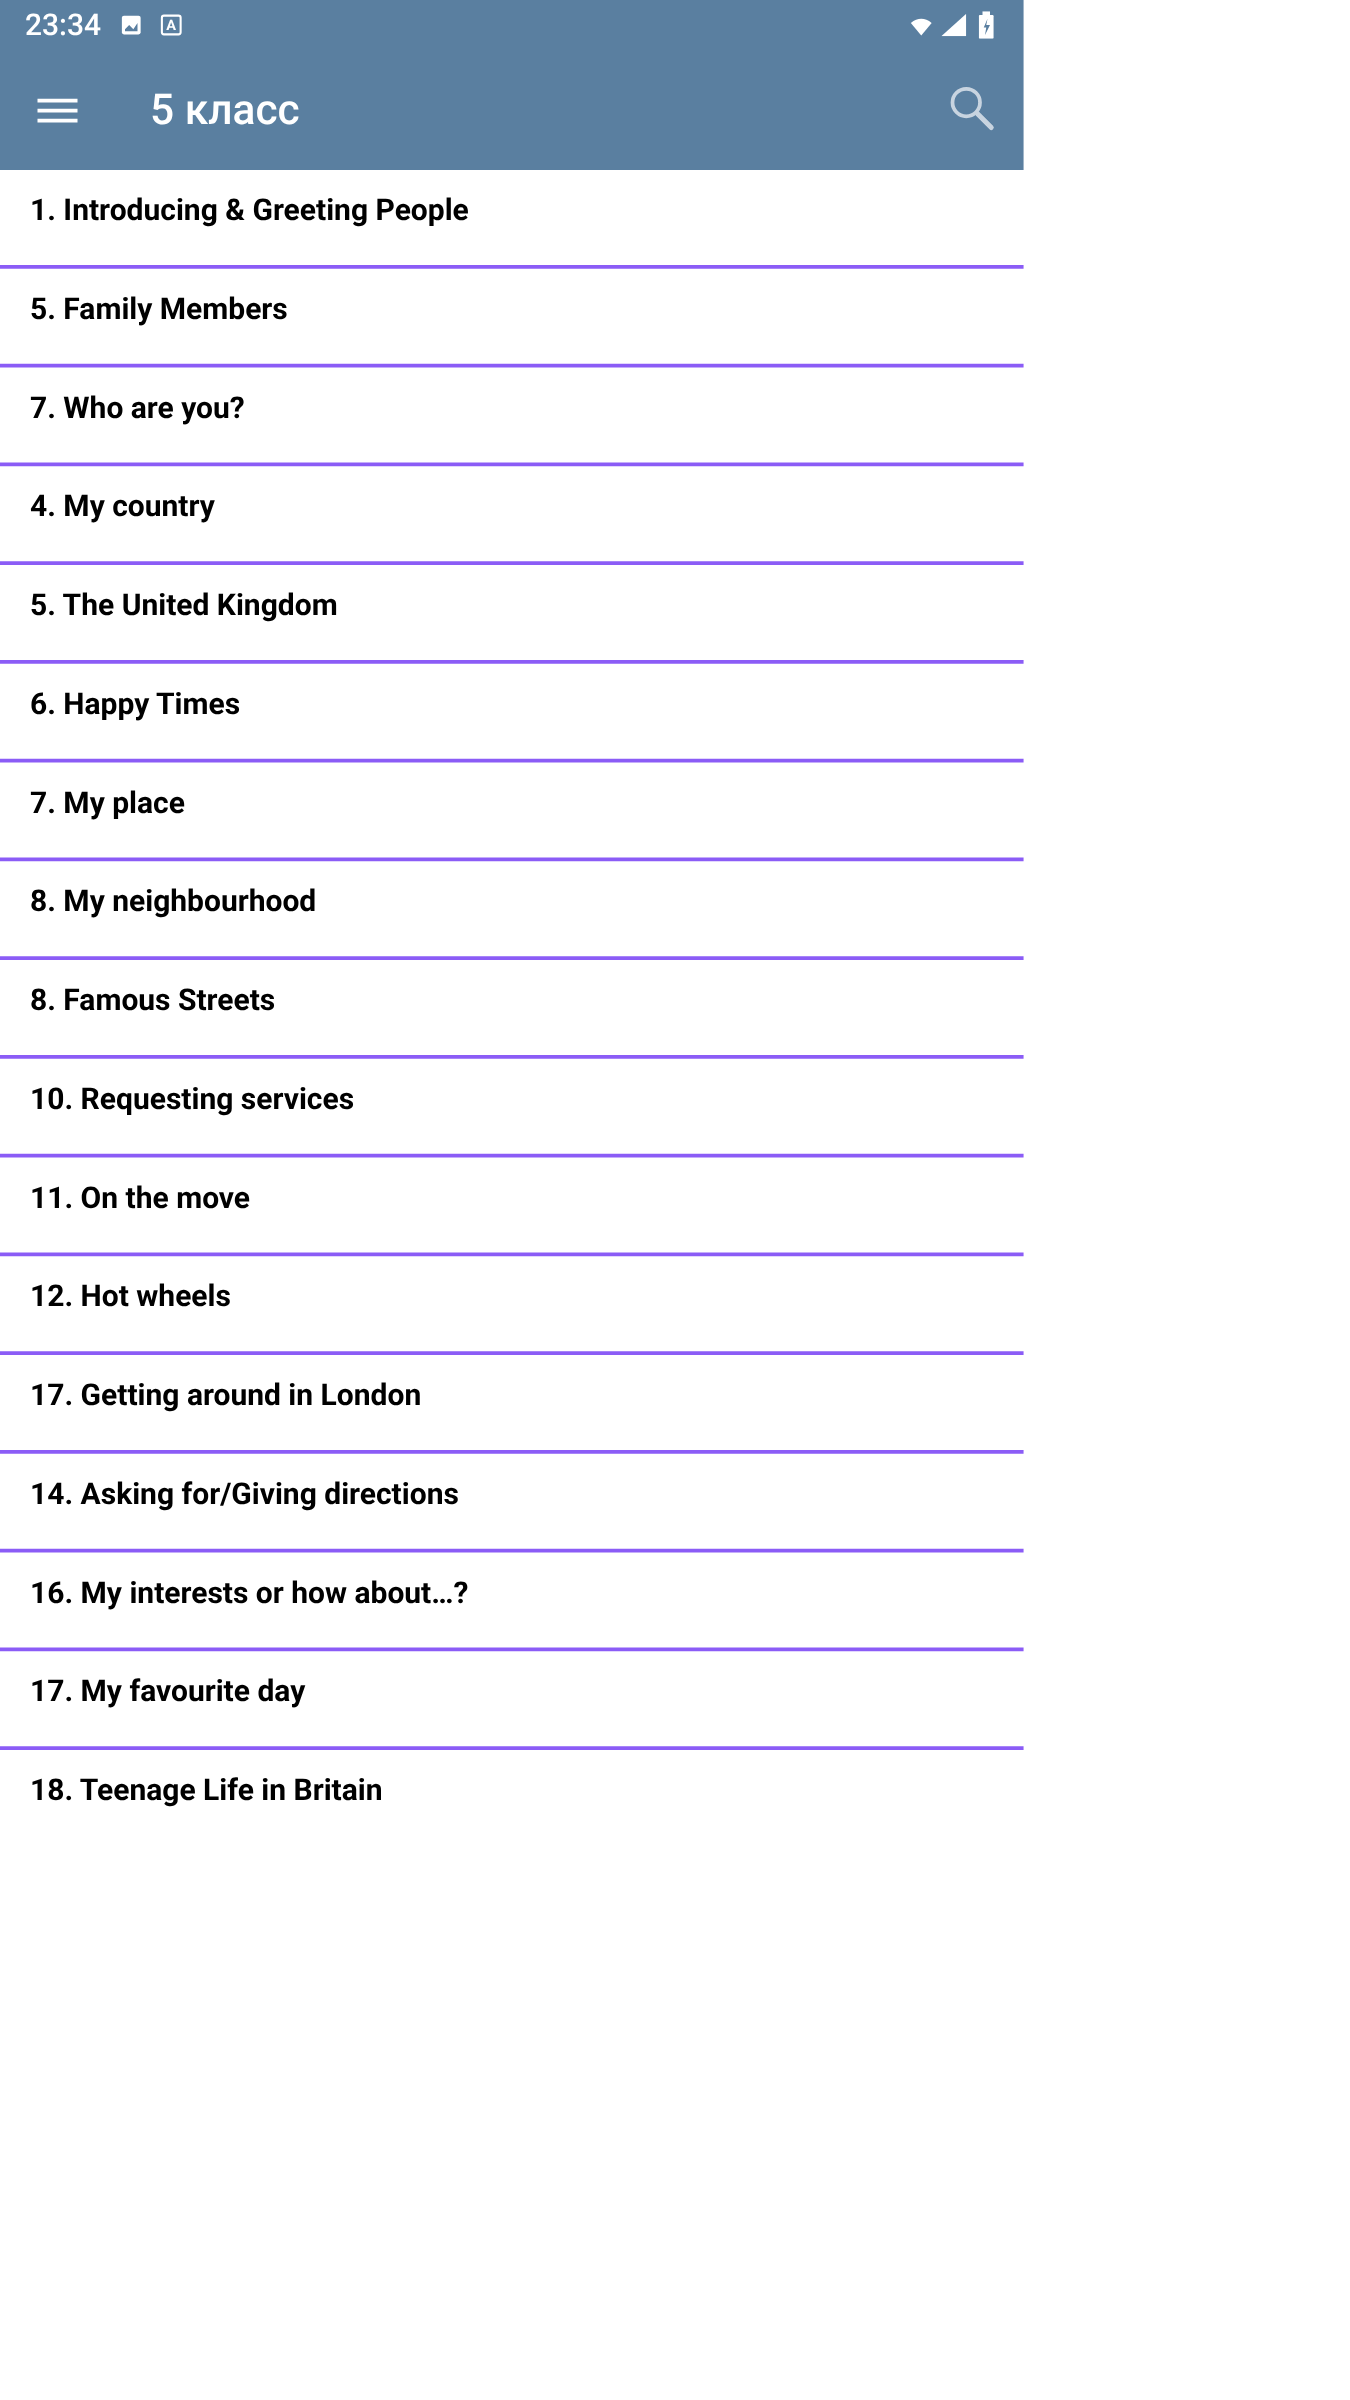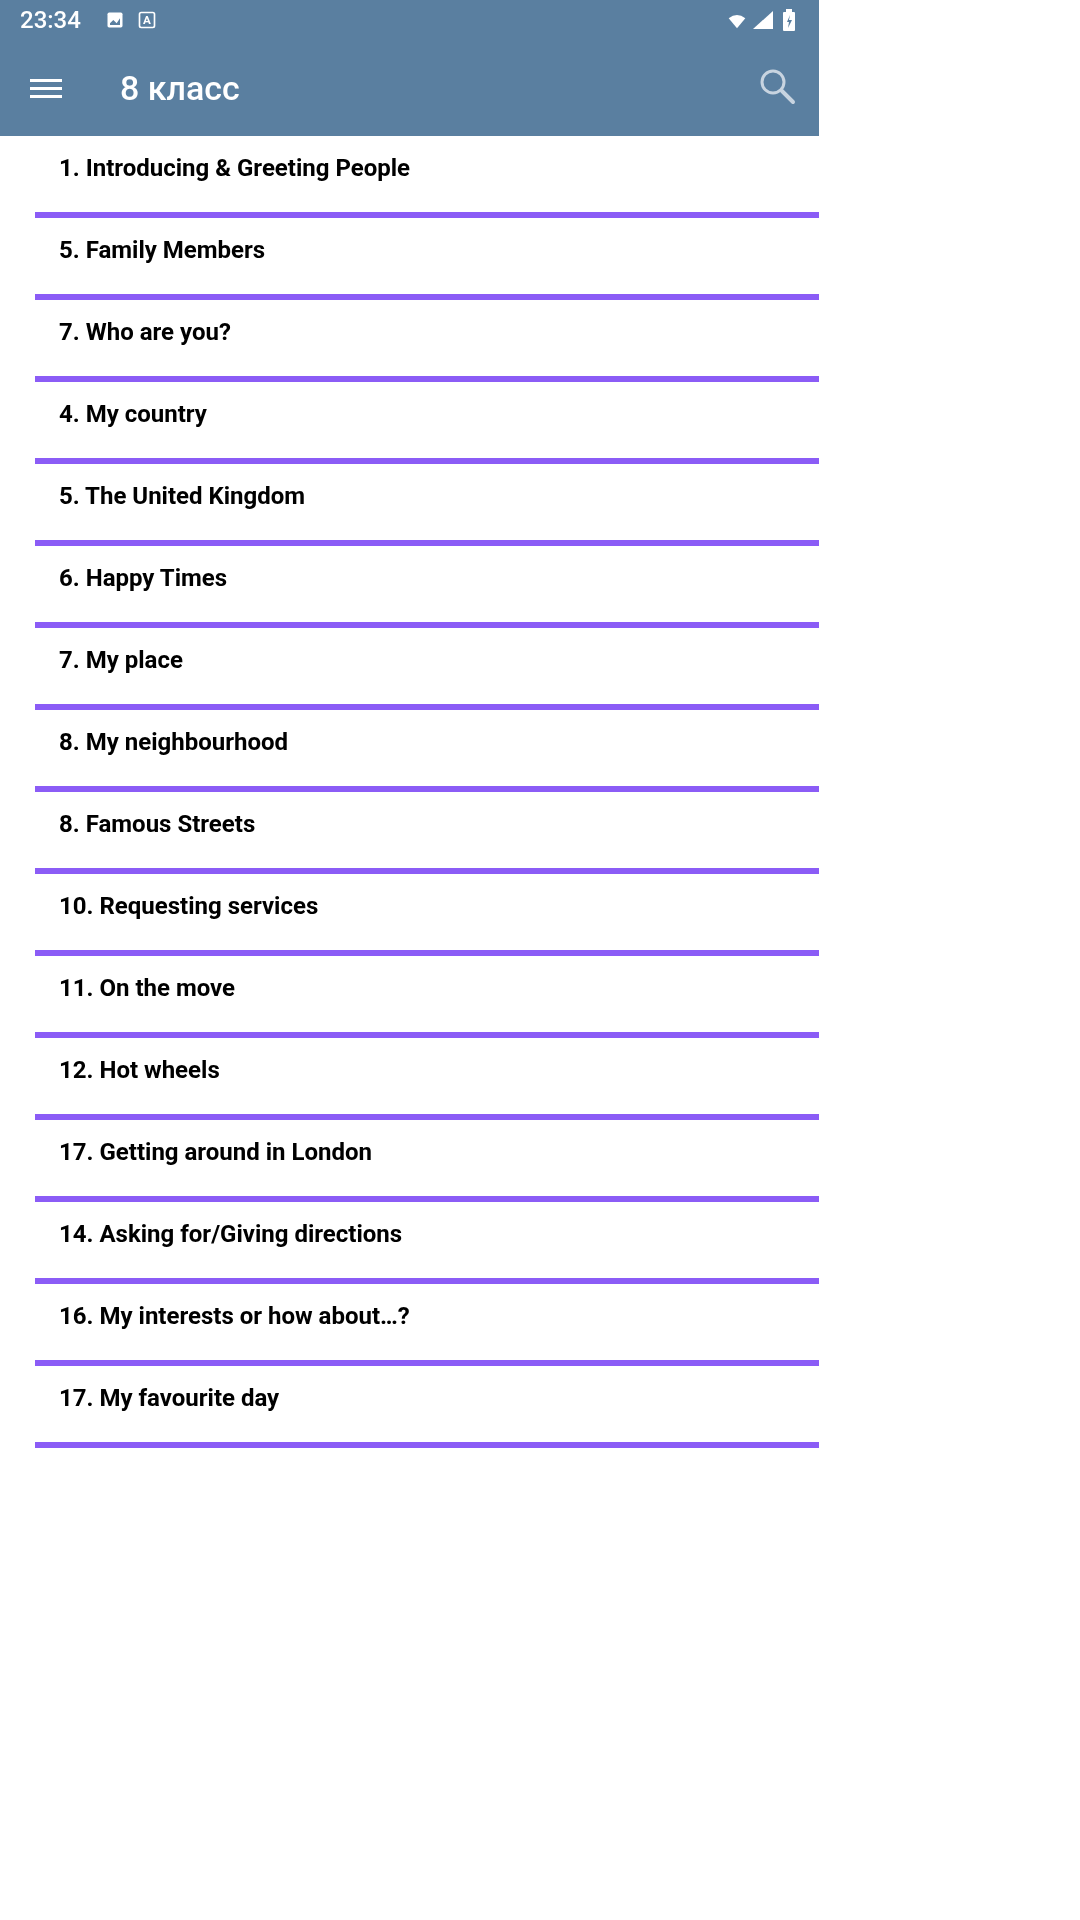--- a/index.html
+++ b/index.html
@@ -19,21 +19,21 @@
       height: 40px;
       display: flex;
       align-items: center;
       justify-content: space-between;
       padding: 0 20px;
       color: #ffffff;
     }
     .status-left {
       display: flex;
       align-items: center;
-      gap: 24px;
+      gap: 14px;
     }
     .status-time {
       font-size: 24px;
       font-weight: 500;
     }
     .status-icons-left {
       display: flex;
       gap: 12px;
     }
     .status-icons-right {
@@ -78,26 +78,25 @@
       position: absolute;
       right: 12px;
       padding: 10px;
       cursor: pointer;
     }
     .list-container {
       background: #ffffff;
     }
     .list-item {
       padding: 18px 24px 30px 24px;
-      border-bottom: 6px solid #8b5cf6;
+      border-bottom: 3px solid #8b5cf6;
       font-size: 24px;
       font-weight: 700;
       color: #000000;
       cursor: pointer;
-      margin-left: 35px;
     }
   </style>
 </head>
 <body>
 
 <div class="status-bar">
   <div class="status-left">
     <span class="status-time">23:34</span>
     <div class="status-icons-left">
       <span class="icon-box">
@@ -134,21 +133,21 @@
     </span>
   </div>
 </div>
 
 <div class="app-bar">
   <div class="hamburger">
     <div class="hamburger-line"></div>
     <div class="hamburger-line"></div>
     <div class="hamburger-line"></div>
   </div>
-  <div class="app-title">8 класс</div>
+  <div class="app-title">5 класс</div>
   <div class="search-button">
     <svg width="40" height="40" viewBox="0 0 40 40">
       <circle cx="16" cy="16" r="11" fill="none" stroke="#c8d4e0" stroke-width="3"></circle>
       <line x1="25" y1="25" x2="36" y2="36" stroke="#c8d4e0" stroke-width="4" stroke-linecap="round"></line>
     </svg>
   </div>
 </div>
 
 <div class="list-container" id="list-container">
 <div class="list-item">1. Introducing &amp; Greeting People</div>

